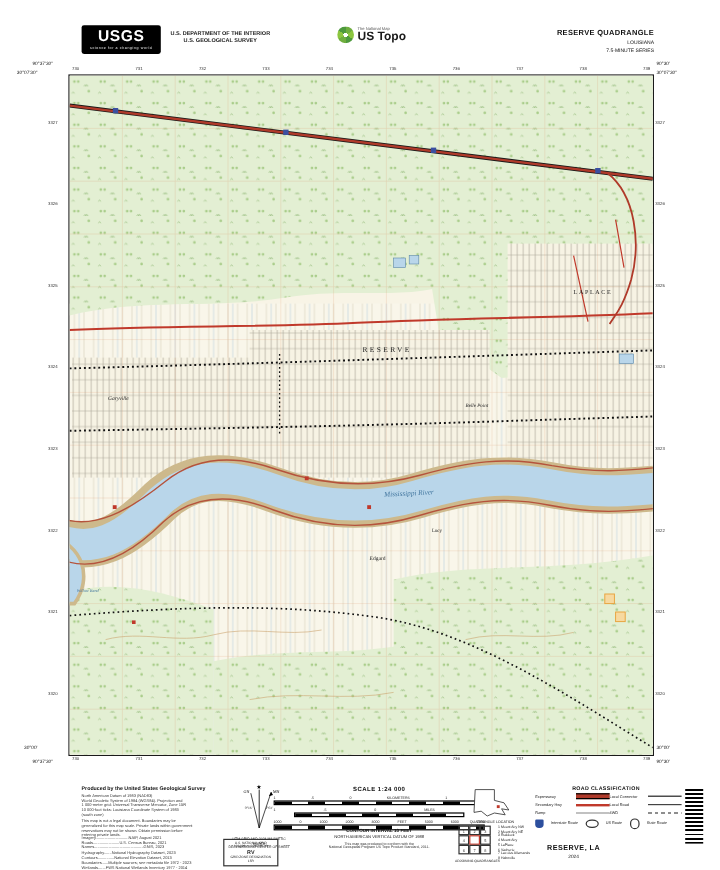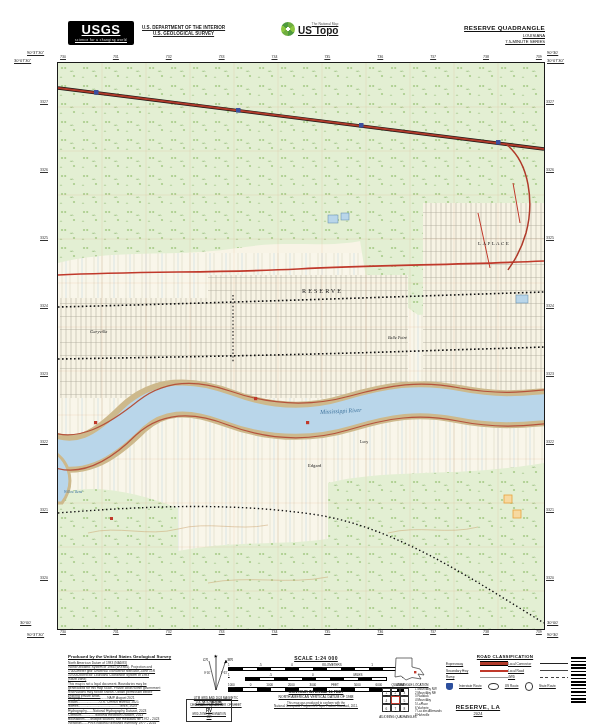--- a/index.html
+++ b/index.html
@@ -1,24 +1,24 @@
 <!DOCTYPE html>
 <html><head>
 <meta charset="utf-8">
 <style>
   html,body{margin:0;padding:0;background:#e9e9e9;}
   .sheet{position:relative;width:600px;height:725px;background:#ffffff;overflow:hidden;
          font-family:"Liberation Sans",sans-serif;color:#111;}
-  .abs{position:absolute;text-decoration:underline;}
+  .abs{position:absolute;}
   
   .usgs-logo{left:68px;top:21px;width:66px;height:24px;background:#000;border-radius:2px;
              color:#fff;text-align:center;line-height:17px;font-weight:bold;font-size:13px;letter-spacing:.5px;}
   .usgs-tag{display:block;font-size:3px;font-weight:normal;line-height:4px;color:#eee;}
   .dept{left:142px;top:25px;font-size:4.6px;font-weight:bold;line-height:6px;color:#222;}
-  .ustopo{left:281px;top:22px;display:flex;gap:3px;align-items:center;text-align:right;}
+  .ustopo{left:281px;top:22px;display:flex;gap:3px;align-items:center;}
   .ustopo-icon{width:14px;height:14px;border-radius:50%;background:
       radial-gradient(circle at 50% 50%, #fff 0 18%, transparent 19%),
       conic-gradient(#6fae3f 0 60deg,#8cc63f 60deg 120deg,#4e9a3d 120deg 180deg,#6fae3f 180deg 240deg,#8cc63f 240deg 300deg,#4e9a3d 300deg);}
   .ustopo-small{font-size:3.4px;color:#555;line-height:4px;}
   .ustopo-big{font-size:10px;font-weight:bold;color:#1a1a1a;line-height:10px;}
   .quad-block{left:345px;top:24px;width:200px;text-align:right;}
   .quad-title{font-size:6.2px;font-weight:bold;letter-spacing:.3px;}
   .quad-sub{font-size:4.2px;margin-top:1.5px;}
   
   .map-frame{left:57px;top:62px;width:486px;height:566px;border:1px solid #1a1a1a;box-sizing:content-box;}

